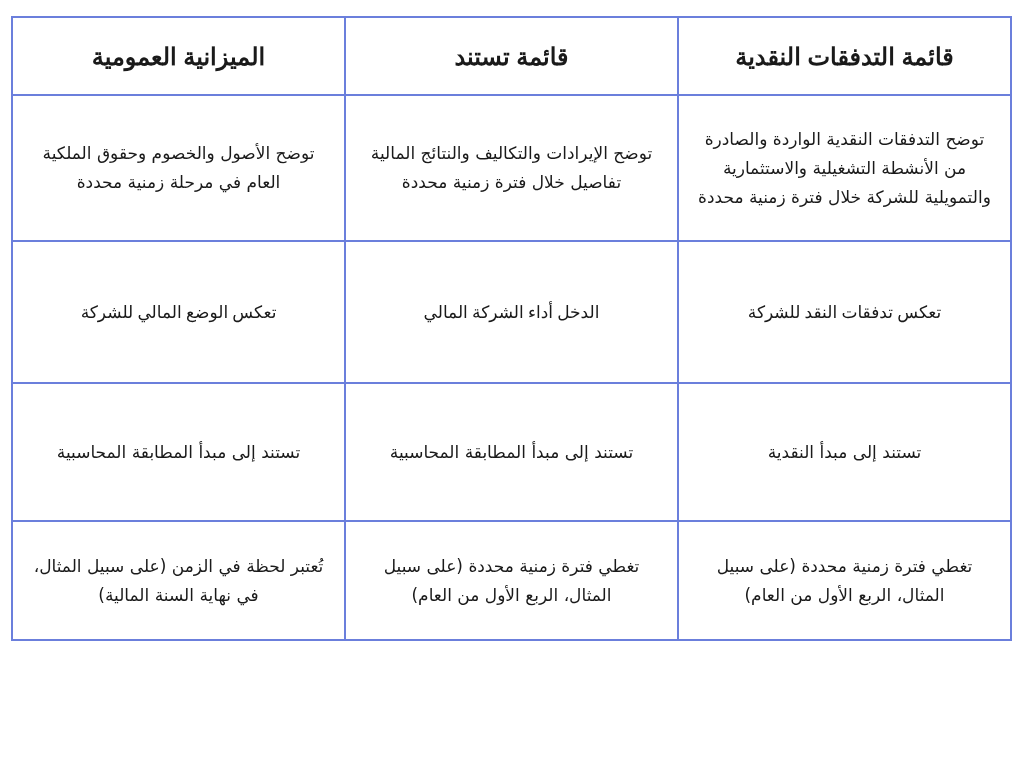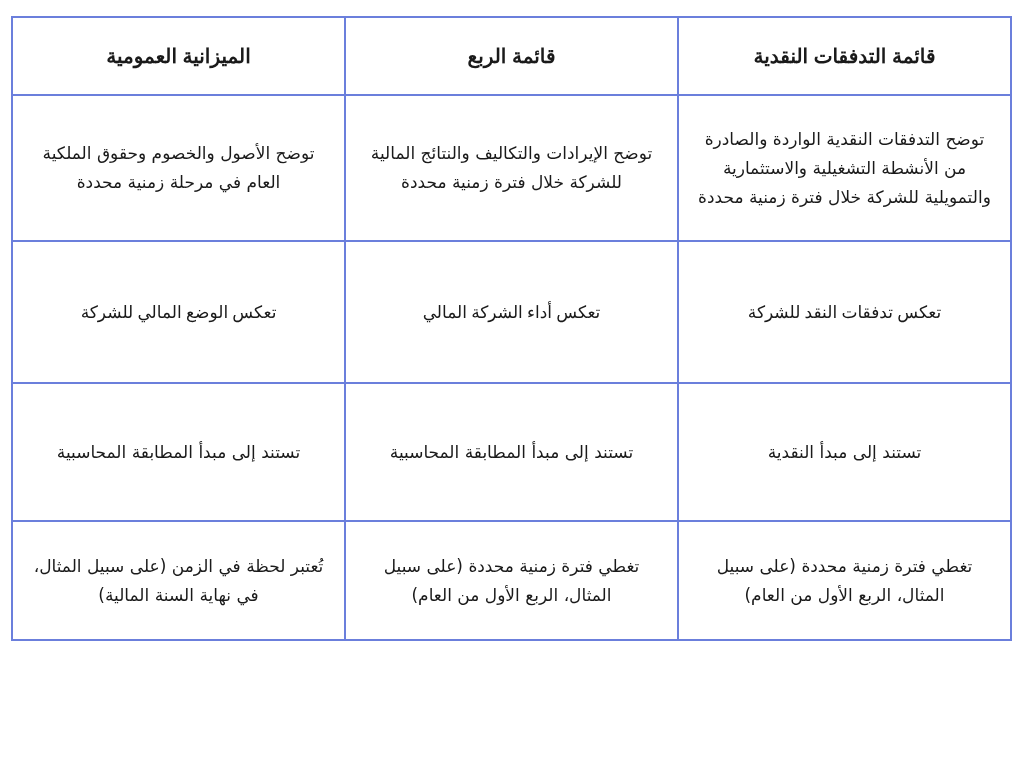--- a/index.html
+++ b/index.html
@@ -27,21 +27,21 @@
       vertical-align: middle;
       color: #1a1a1a;
       font-family: "DejaVu Sans", sans-serif;
       font-size: 17px;
       line-height: 29px;
       padding: 0 14px;
     }
     table.cmp th {
       font-family: "Liberation Sans", sans-serif;
       font-weight: bold;
-      font-size: 20px;
+      font-size: 24px;
       height: 76px;
     }
     col.c1 { width: 333px; }
     col.c2 { width: 333px; }
     col.c3 { width: 333px; }
     tr.r1 td { height: 144px; }
     tr.r2 td { height: 140px; font-family: Liberation Serif, serif; }
     tr.r3 td { height: 136px; }
     tr.r4 td { height: 117px; }
     tr.r5 td { height: 115px; }
@@ -52,33 +52,33 @@
 <div class="wrap">
   <table class="cmp">
     <colgroup>
       <col class="c1">
         <col class="c2">
         <col class="c3">
     </colgroup>
     <thead>
       <tr>
         <th>قائمة التدفقات النقدية</th>
-        <th>قائمة الربع</th>
+        <th>قائمة تستند</th>
         <th>الميزانية العمومية</th>
       </tr>
     </thead>
     <tbody>
       <tr class="r1">
         <td>توضح التدفقات النقدية الواردة والصادرة من الأنشطة التشغيلية والاستثمارية والتمويلية للشركة خلال فترة زمنية محددة</td>
-        <td>توضح الإيرادات والتكاليف والنتائج المالية للشركة خلال فترة زمنية محددة</td>
+        <td>توضح الإيرادات والتكاليف والنتائج المالية تفاصيل خلال فترة زمنية محددة</td>
         <td>توضح الأصول والخصوم وحقوق الملكية العام في مرحلة زمنية محددة</td>
       </tr>
       <tr class="r2">
         <td>تعكس تدفقات النقد للشركة</td>
-        <td>تعكس أداء الشركة المالي</td>
+        <td>الدخل أداء الشركة المالي</td>
         <td>تعكس الوضع المالي للشركة</td>
       </tr>
       <tr class="r3">
         <td>تستند إلى مبدأ النقدية</td>
         <td>تستند إلى مبدأ المطابقة المحاسبية</td>
         <td>تستند إلى مبدأ المطابقة المحاسبية</td>
       </tr>
       <tr class="r4">
         <td>تغطي فترة زمنية محددة (على سبيل المثال، الربع الأول من العام)</td>
         <td>تغطي فترة زمنية محددة (على سبيل المثال، الربع الأول من العام)</td>

